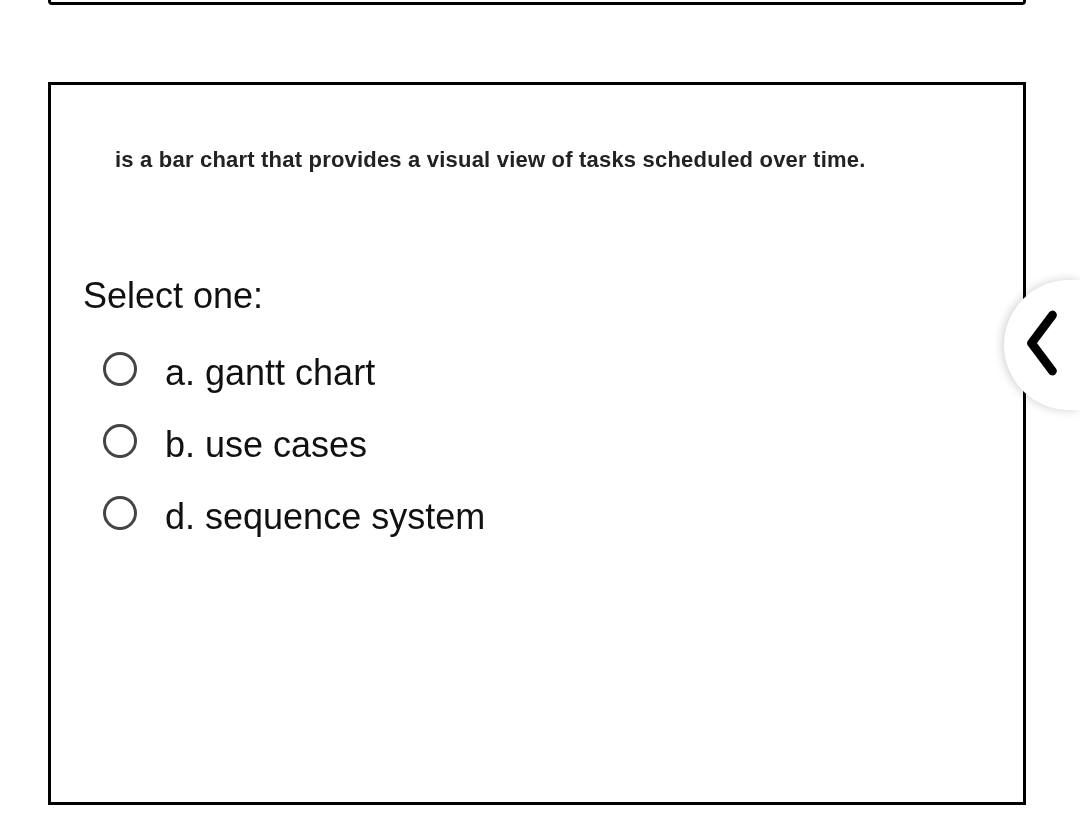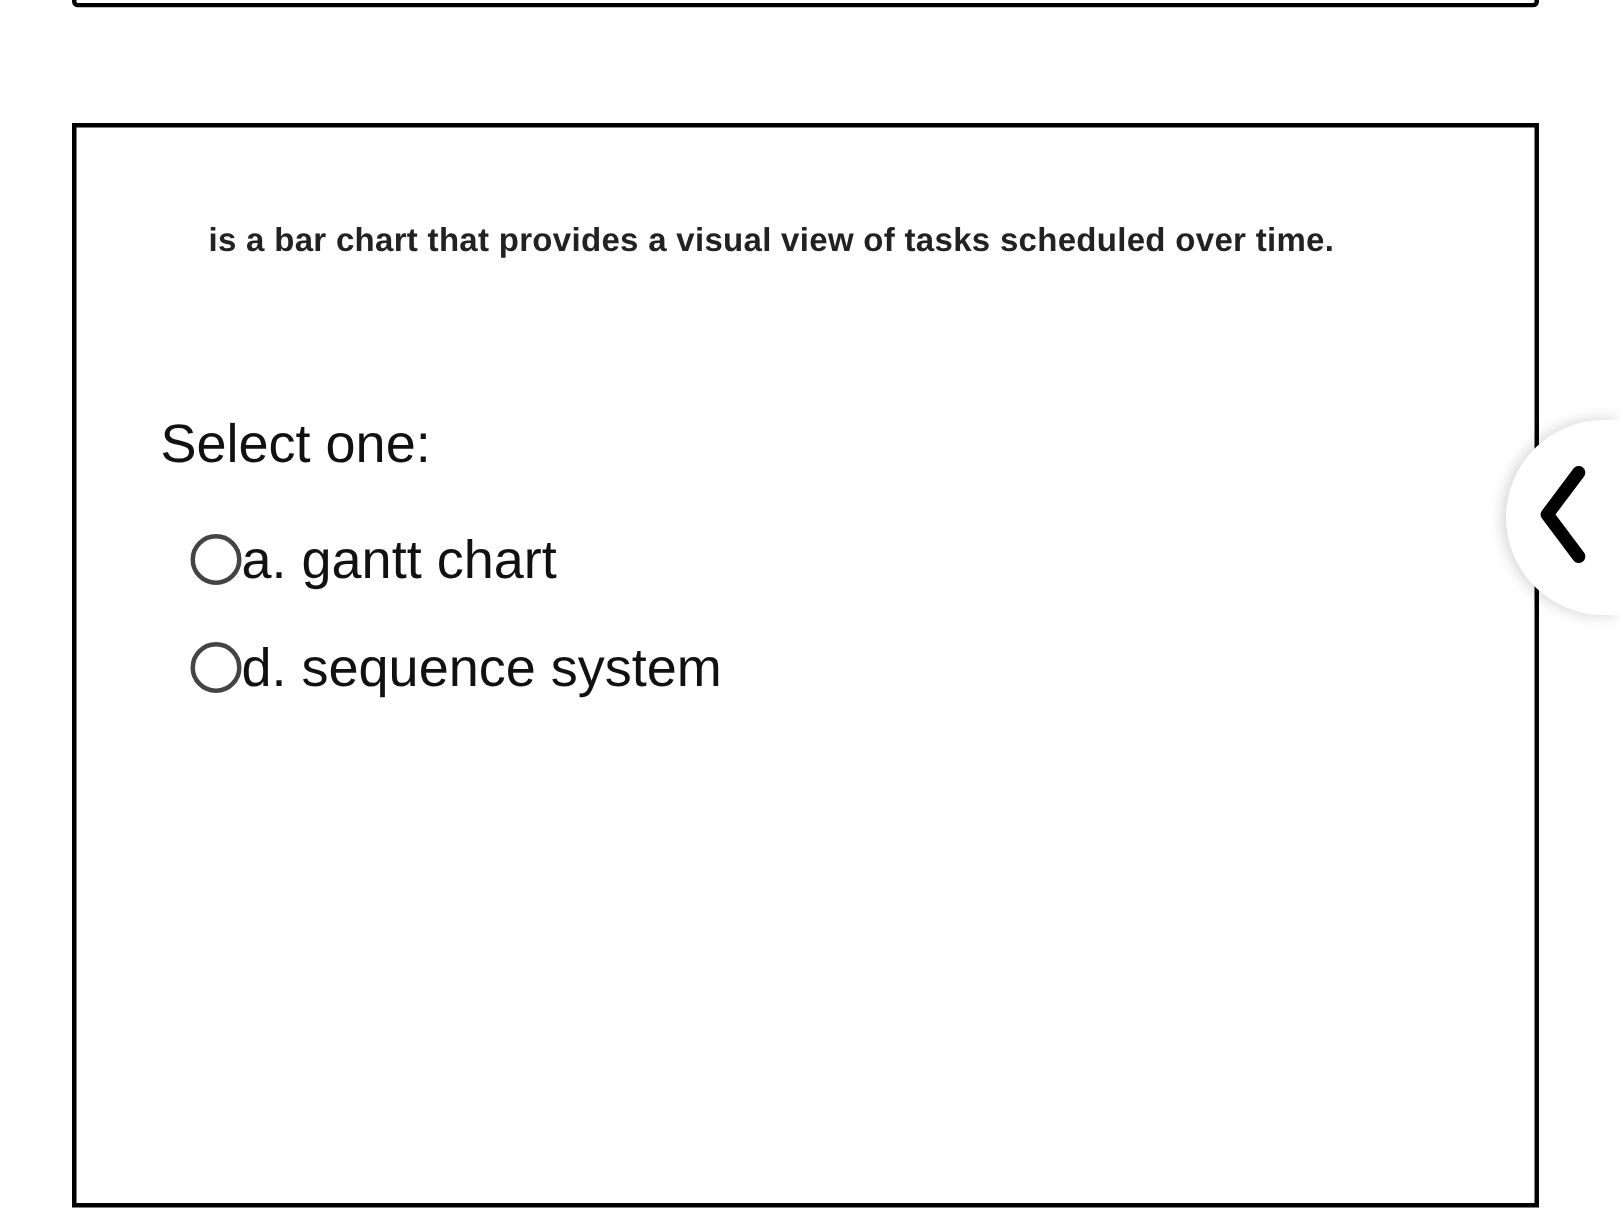--- a/index.html
+++ b/index.html
@@ -25,42 +25,43 @@
       border-bottom-left-radius: 4px;
       border-bottom-right-radius: 4px;
     }
     .question-box {
       position: absolute;
       top: 82px;
       left: 48px;
       right: 54px;
       bottom: 10px;
       border: 3px solid #000;
-      padding: 60px 50px 30px 56px;
+      padding: 60px 50px 30px 32px;
     }
     .question-text {
       font-size: 22px;
       font-weight: 700;
       color: #222;
       line-height: 1.35;
       margin-left: 32px;
       margin-right: 80px;
       letter-spacing: 0.2px;
     }
     .select-prompt {
       margin-top: 100px;
       font-size: 36px;
       color: #111;
     }
     .options {
       margin-top: 20px;
     }
     .option-row {
       display: flex;
-      align-items: center;
+      align-items: flex-start;
+      gap: 28px;
       padding: 15px 0 15px 20px;
       cursor: pointer;
     }
     .radio-circle {
       width: 34px;
       height: 34px;
       border: 3px solid #444;
       border-radius: 50%;
       flex-shrink: 0;
       background: #fff;
@@ -99,20 +100,24 @@
 
   <div class="select-prompt">Select one:</div>
 
   <div class="options">
     <label class="option-row">
       <span class="radio-circle"></span>
       <span class="option-label">a. gantt chart</span>
     </label>
     <label class="option-row">
       <span class="radio-circle"></span>
+      <span class="option-label">b. use cases</span>
+    </label>
+    <label class="option-row">
+      <span class="radio-circle"></span>
       <span class="option-label">d. sequence system</span>
     </label>
   </div>
 </div>
 
 <div class="nav-chevron">
   <span>
     <svg viewBox="0 0 24 40" fill="none" stroke="#000" stroke-width="5" stroke-linecap="round" stroke-linejoin="round">
       <polyline points="18,4 6,20 18,36"></polyline>
     </svg>

